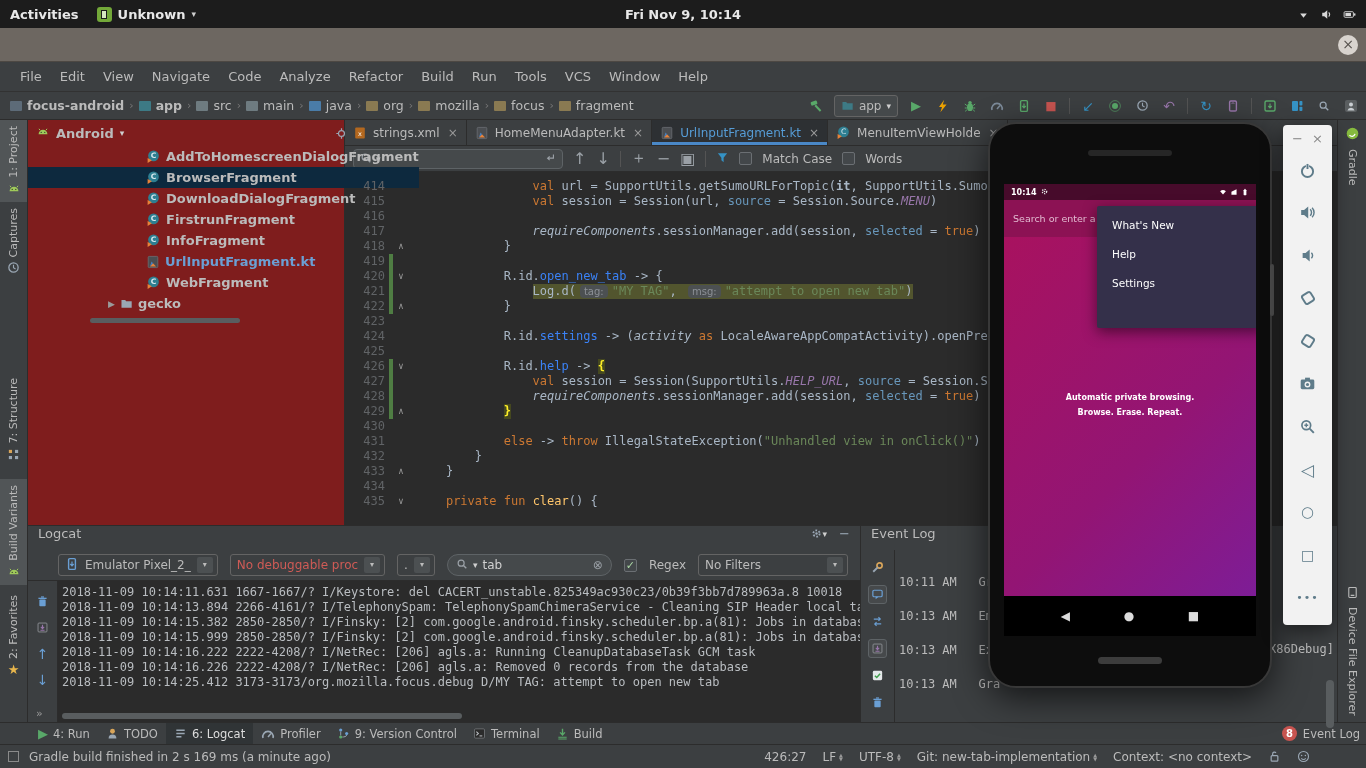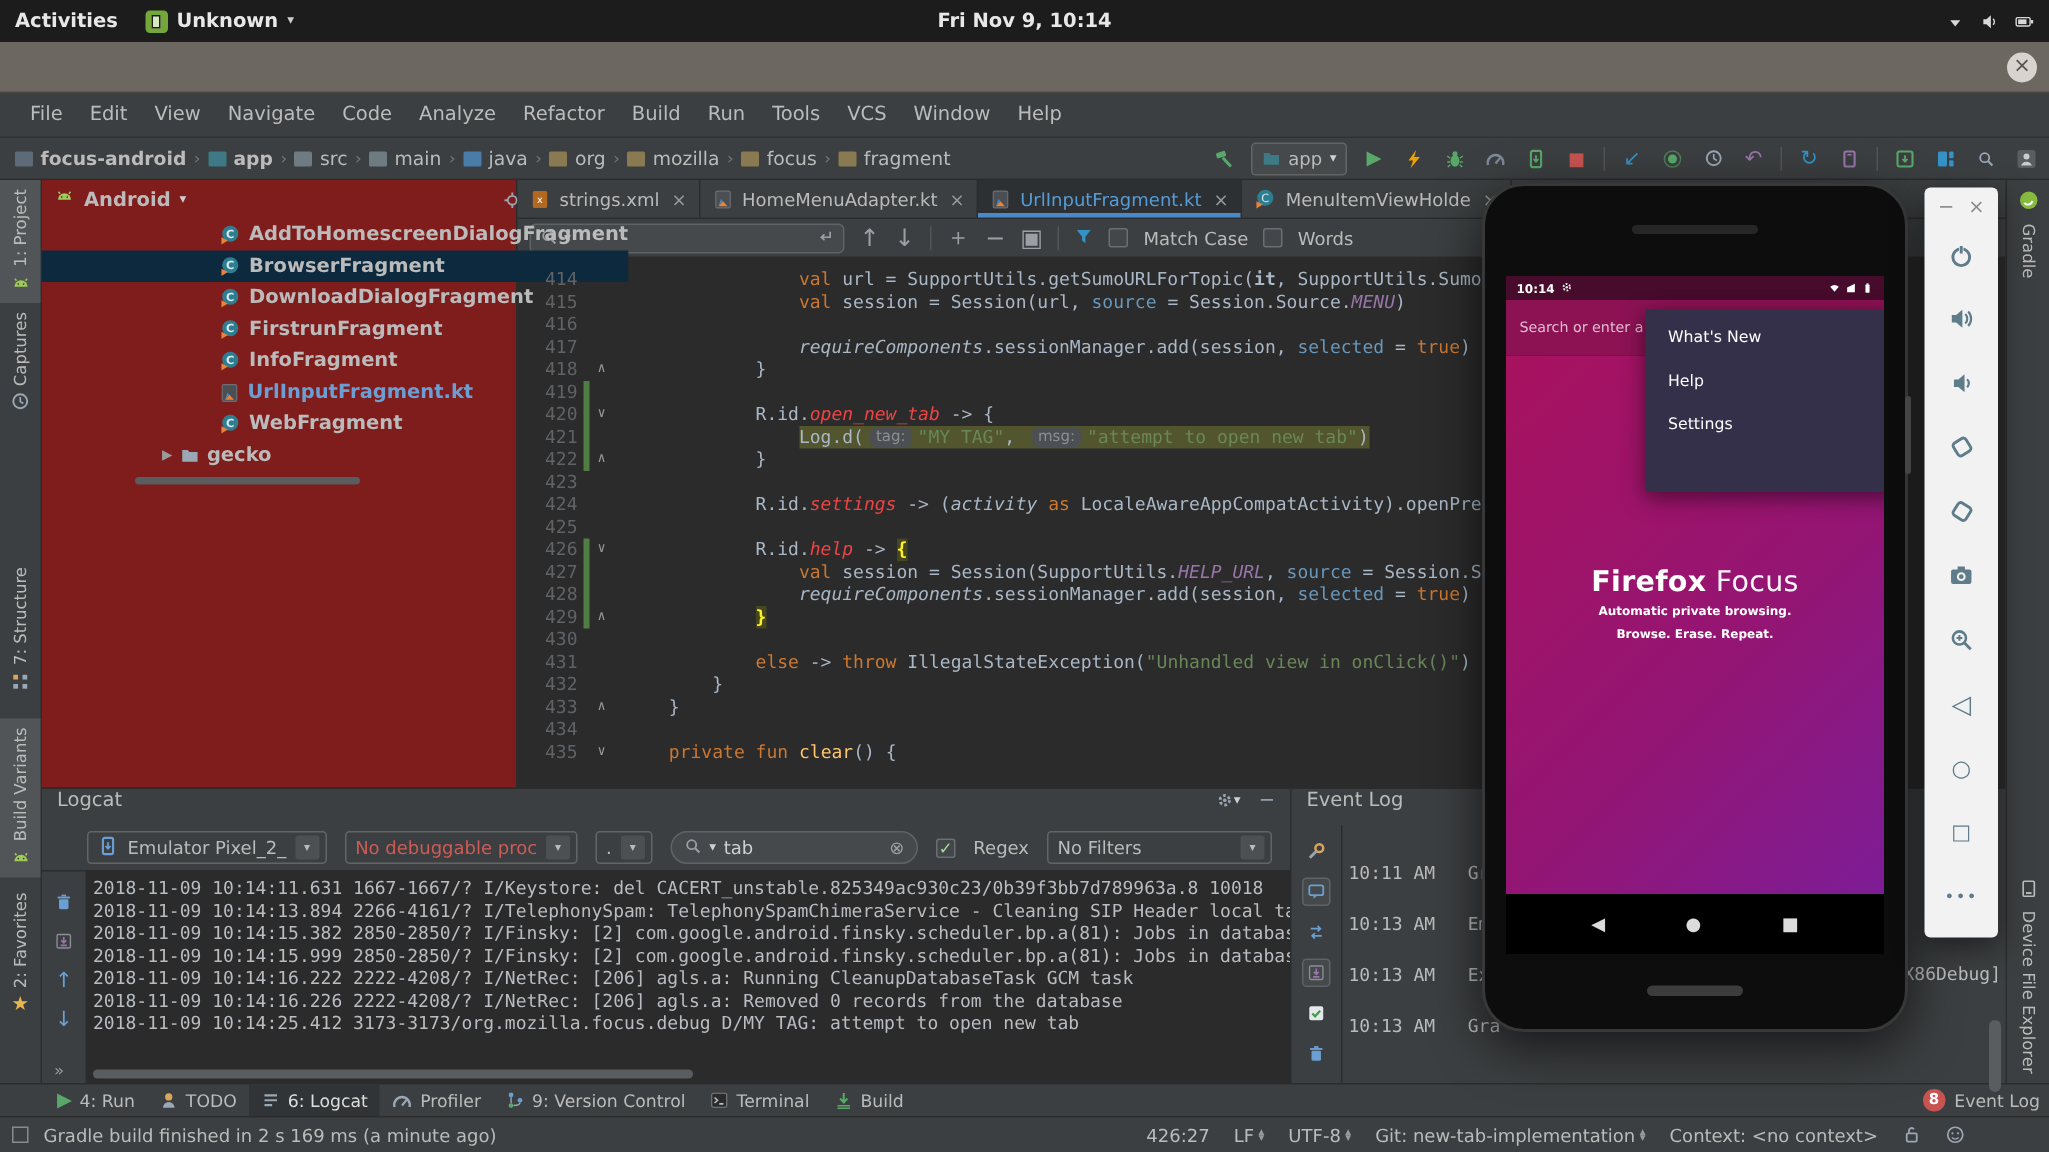--- a/index.html
+++ b/index.html
@@ -108,21 +108,21 @@
   .chk.checked { color:#aad7a3; }
   .chk-label { color:#bbbbbb; font-size:12px; }
   #code-area { flex:1; position:relative; overflow:hidden; font-size:12px; }
   #code-lines { position:absolute; inset:0; padding-top:7px; }
   .cl { height:15px; line-height:15px; display:flex; white-space:pre;
     font-family:"DejaVu Sans Mono","Liberation Mono",monospace; }
   .cl .num { width:40px; text-align:right; color:#606366; flex:none; }
   .cl .fold { width:32px; flex:none; color:#9a9a9a; font-size:9px; text-align:center; }
   .cp{color:#a9b7c6} .ck{color:#cc7832} .cs{color:#6a8759} .cnb{color:#6897bb}
   .ce{color:#9876aa;font-style:italic} .cim{font-style:italic;color:#a9b7c6}
-  .cfp{font-style:italic;color:#ef4444} .cbd{font-weight:bold;color:#a9b7c6} .cfn{color:#ffc66b}
+  .cfp{color:#3b82f6} .cbd{font-weight:bold;color:#a9b7c6} .cfn{color:#ffc66b}
   .chint{background:#4c5052;color:#8c9096;border-radius:4px;padding:0 4px;font-size:10px;margin:0 4px;
     font-family:"DejaVu Sans","Liberation Sans",sans-serif; align-self:center; line-height:13px; height:13px;}
   .cbrace{background:#45481f;color:#ffef28;font-weight:bold}
   .chl{background:#52552e; display:inline-flex;}
   .change-bar { position:absolute; left:44px; width:4px; background:#4f7d43; }
   #ed-vscroll { position:absolute; width:7px; background:#5c6062; border-radius:3px; z-index:5; }
 
   
   #logcat { flex:1; background:#3c3f41; display:flex; flex-direction:column; min-width:0; }
   .tool-header { height:24px; display:flex; align-items:flex-start; padding:0 10px; color:#bbbbbb;
@@ -940,24 +940,20 @@
                   <rect x="5.8" y="1.6" width="2.4" height="1.6" fill="#fff"></rect>
                 </svg>
               </span>
             </span>
         </div>
         <div class="ph-search">
           <span>Search or enter a</span>
         </div>
         <div class="ph-body">
           <div class="ph-brand">
-            <div class="ph-logo">
-              <span class="b">Firefox</span>
-              <span class="l">Focus</span>
-            </div>
             <div class="tg">Automatic private browsing.</div>
             <div class="tg">Browse. Erase. Repeat.</div>
           </div>
           <div class="ph-nav">
             <span>◀</span>
             <span>●</span>
             <span>■</span>
           </div>
         </div>
         <div id="ph-menu">

